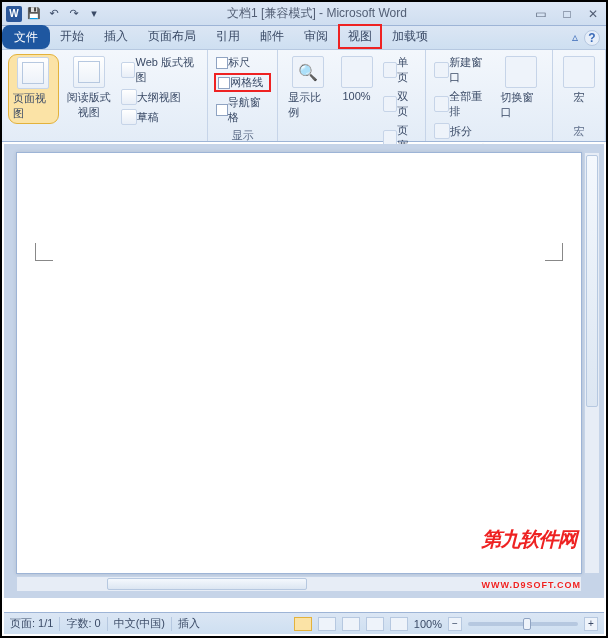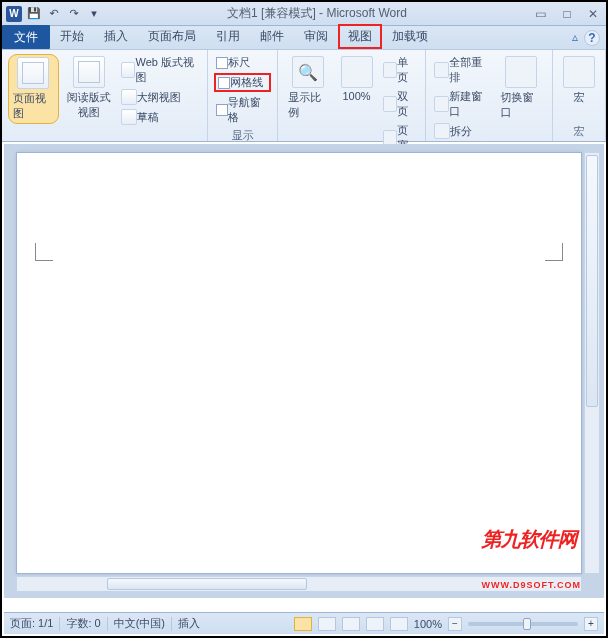--- a/index.html
+++ b/index.html
@@ -8,21 +8,21 @@
 
 .titlebar { height: 24px; background: linear-gradient(#dde7f5,#cfdef0); border-bottom: 1px solid #9db4d6; display: flex; align-items: center; padding: 0 4px; font-size: 12px; color: #3a3a3a; }
 .qat { display: flex; align-items: center; gap: 4px; }
 .wicon { width:16px; height:16px; background:#2b579a; color:#fff; display:flex; align-items:center; justify-content:center; font-size:10px; font-weight:bold; border-radius:2px; }
 .qbtn { width:16px; height:16px; display:flex; align-items:center; justify-content:center; font-size:11px; color:#3a4a66; }
 .titletext { flex:1; text-align:center; font-size:12px; color:#525e74; }
 .winctrl { display:flex; gap:8px; font-size:12px; color:#525e74; }
 .wc { width:18px; text-align:center; }
 
 .tabs { height:24px; background:linear-gradient(#dbe6f4,#cedff1); display:flex; align-items:flex-end; font-size:12px; padding-left:0; border-bottom:1px solid #b6c8e0; position:relative;}
-.ftab { background:#1e57a0; color:#fff; padding:4px 12px; height:24px; display:flex; align-items:center; border-radius:1px; }
+.ftab { background:#1e57a0; color:#fff; padding:4px 12px; height:24px; display:flex; align-items:center; border-radius:8px; }
 .tab { padding:4px 10px; color:#3a4a66; cursor:pointer; }
 .tab.hl { border:2px solid #e22; padding:2px 8px; }
 .help { position:absolute; right:6px; top:4px; display:flex; gap:6px; color:#3a6ab8; font-size:12px; }
 .hc { width:16px; height:16px; border-radius:50%; background:#e6eef9; display:flex; align-items:center; justify-content:center; font-weight:bold; border:1px solid #b6c8e0;}
 
 .ribbon { height:92px; background:linear-gradient(#f3f7fc,#e3ecf7); border-bottom:1px solid #9db4d6; display:flex; font-size:11px; color:#3a4a66; }
 .group { border-right:1px solid #c6d4e8; padding:2px 6px 0 6px; display:flex; flex-direction:column; }
 .gbody { flex:1; display:flex; align-items:flex-start; gap:4px; padding-top:2px; }
 .glabel { text-align:center; font-size:11px; color:#5a6a86; padding:2px 0; }
 .bigbtn { display:flex; flex-direction:column; align-items:center; gap:2px; padding:2px 4px; }
@@ -171,25 +171,25 @@
       </div>
     </div>
     <div class="glabel">显示比例</div>
   </div>
 
   <div class="group">
     <div class="gbody">
       <div class="col">
         <div class="smrow">
               <div class="smicon"></div>
+              <span>新建窗口</span>
+            </div>
+        <div class="smrow">
+              <div class="smicon"></div>
               <span>全部重排</span>
-            </div>
-        <div class="smrow">
-              <div class="smicon"></div>
-              <span>新建窗口</span>
             </div>
         <div class="smrow">
               <div class="smicon"></div>
               <span>拆分</span>
             </div>
       </div>
       <div class="bigbtn">
         <div class="bigicon"></div>
         <span>切换窗口</span>
       </div>

